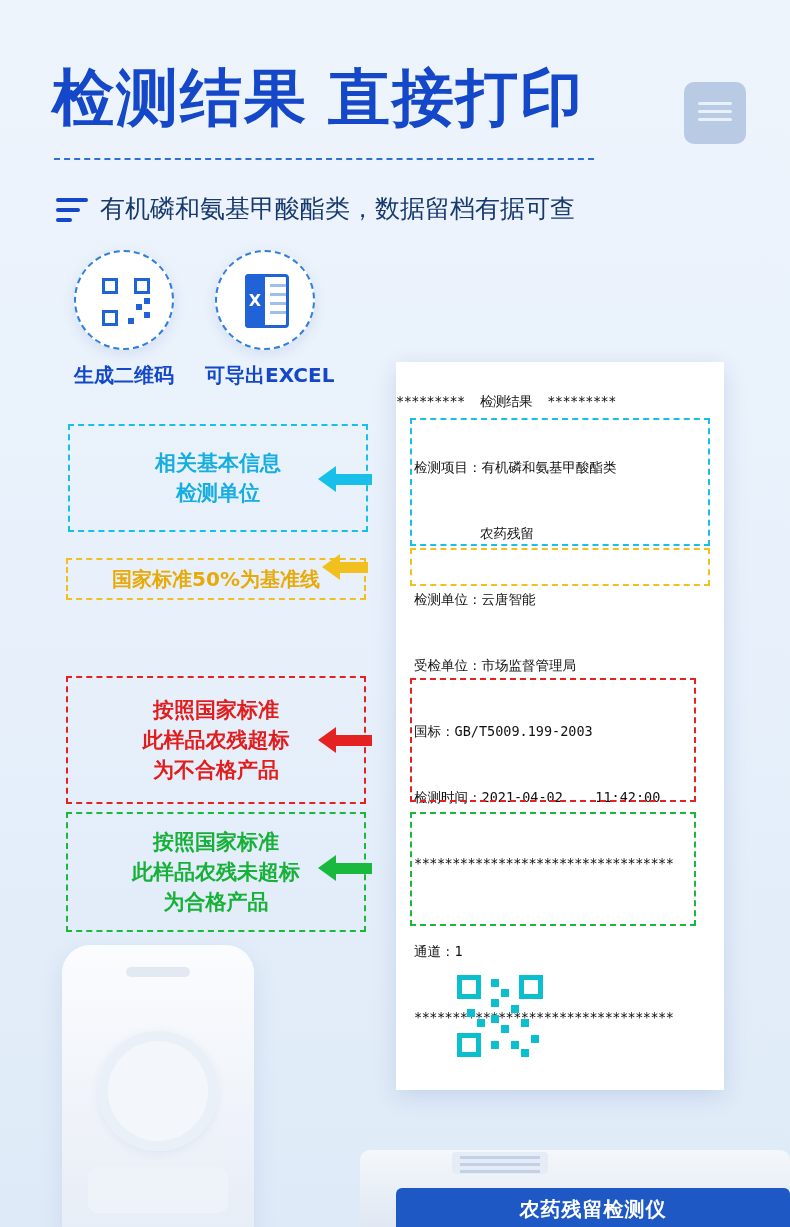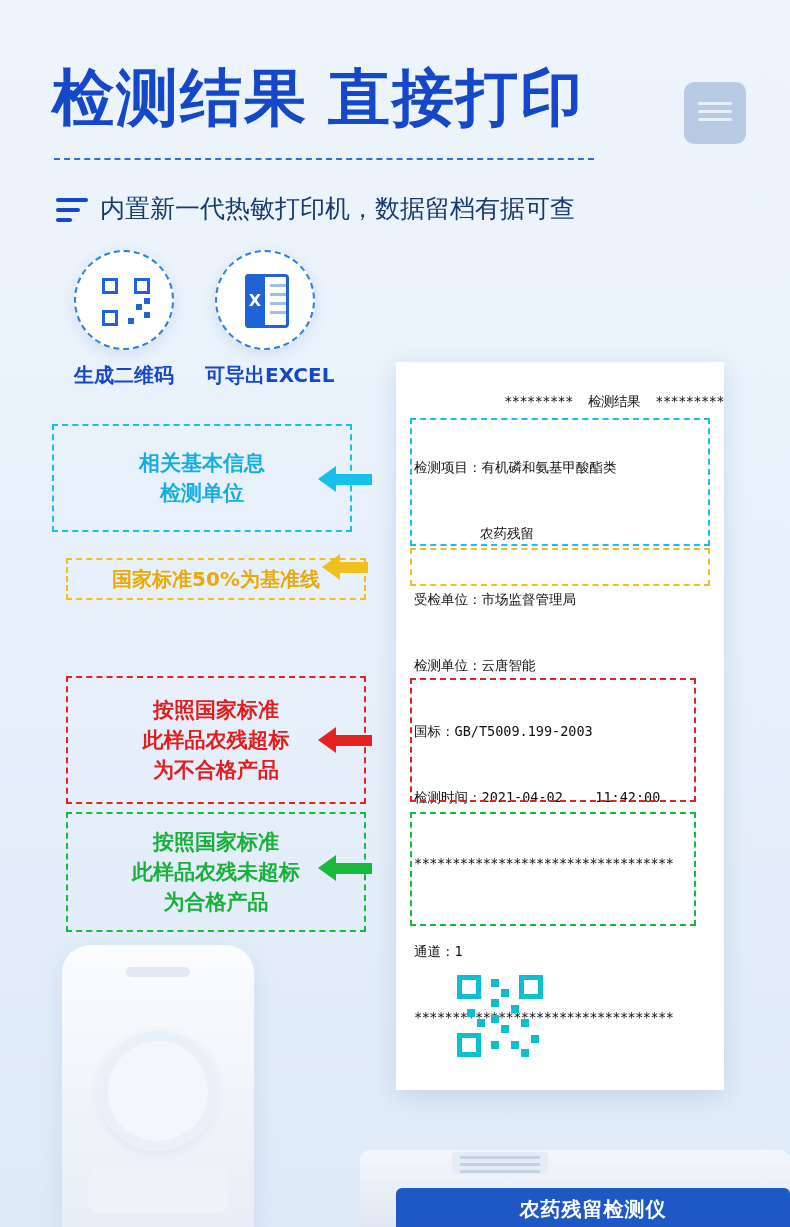--- a/index.html
+++ b/index.html
@@ -95,39 +95,39 @@
 
   
   .receipt {
     position:absolute; left:396px; top:362px; width:328px; height:728px;
     background:#fff; box-shadow:0 6px 22px rgba(30,70,140,.14);
   }
   .rc {
     font-family:"DejaVu Sans Mono","Liberation Mono",monospace;
     font-size:13.5px; color:#111; line-height:22px; white-space:pre;
   }
-  .rc-title { text-align:right; margin-top:28px; letter-spacing:0px; }
+  .rc-title { text-align:left; margin-top:28px; letter-spacing:0px; }
   .stars { letter-spacing:-0.5px; }
   .rc-body { padding:0 18px; }
   .indent { padding-left:66px; }
 
   .qrbox {
     position:absolute; left:457px; top:975px; width:88px; height:84px;
   }
   .qrbox .qp { position:absolute; background:#0bbfcf; }
   .qrbox .corner { width:24px; height:24px; border:5px solid #0bbfcf; background:transparent; }
 
   
   .annot {
     position:absolute; text-align:center; display:flex; flex-direction:column;
     align-items:center; justify-content:center;
     font-family:"DejaVu Sans", sans-serif; font-weight:bold; line-height:30px;
   }
   .a-blue {
-    left:52px; top:424px; width:300px; height:108px;
+    left:68px; top:424px; width:300px; height:108px;
     border:2px dashed #16c0e8; color:#16aee0; font-size:21px;
   }
   .a-yellow {
     left:66px; top:558px; width:300px; height:42px;
     border:2px dashed #f2c01e; color:#e8aa08; font-size:20px; line-height:20px;
   }
   .a-red {
     left:66px; top:676px; width:300px; height:128px;
     border:2px dashed #e52222; color:#e21d1d; font-size:21px;
   }
@@ -208,21 +208,21 @@
 <div class="page">
 
   <div class="headline"><span>检测结果</span><span class="gap"></span><span>直接打印</span></div>
   <div class="dashline"></div>
 
   <div class="sub-icon">
       <i></i>
       <i></i>
       <i></i>
     </div>
-  <div class="subline">内置新一代热敏打印机，数据留档有据可查</div>
+  <div class="subline">有机磷和氨基甲酸酯类，数据留档有据可查</div>
 
   <div class="printer-icon">
     <div class="body"></div>
     <div class="lines">
         <i></i>
         <i></i>
         <i></i>
       </div>
   </div>
 
@@ -254,22 +254,22 @@
       </div>
     </div>
     <div class="feat-label">可导出EXCEL</div>
   </div>
 
   <div class="receipt">
     <div class="rc rc-title stars">*********  检测结果  *********</div>
     <div class="rc rc-body">
       <div><span>检测项目：</span><span>有机磷和氨基甲酸酯类</span></div>
       <div class="indent">农药残留</div>
+      <div><span>检测单位：</span><span>云唐智能</span></div>
       <div><span>受检单位：</span><span>市场监督管理局</span></div>
-      <div><span>检测单位：</span><span>云唐智能</span></div>
       <div><span>国标：</span><span>GB/T5009.199-2003</span></div>
       <div><span>检测时间：</span><span>2021-04-02    11:42:00</span></div>
       <div class="stars">**********************************</div>
 
       <div><span>通道：</span><span>1</span></div>
       <div class="stars">**********************************</div>
 
       
       
       

